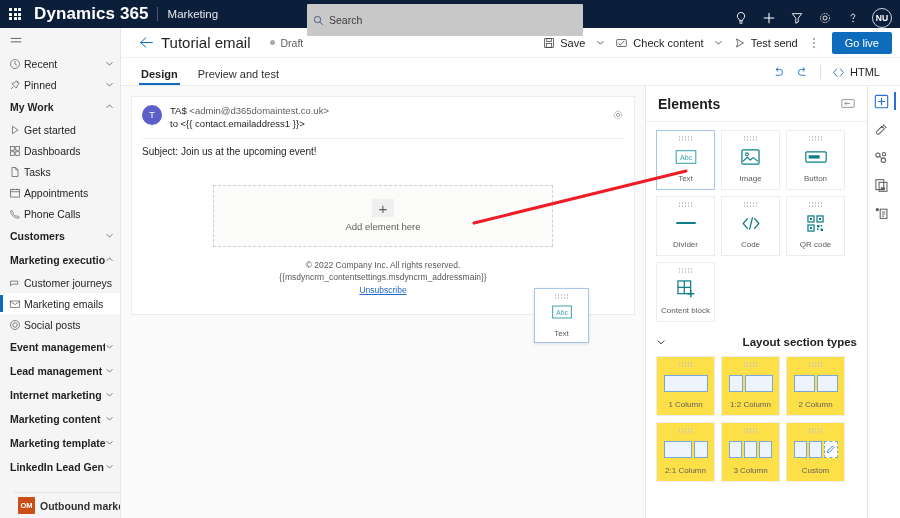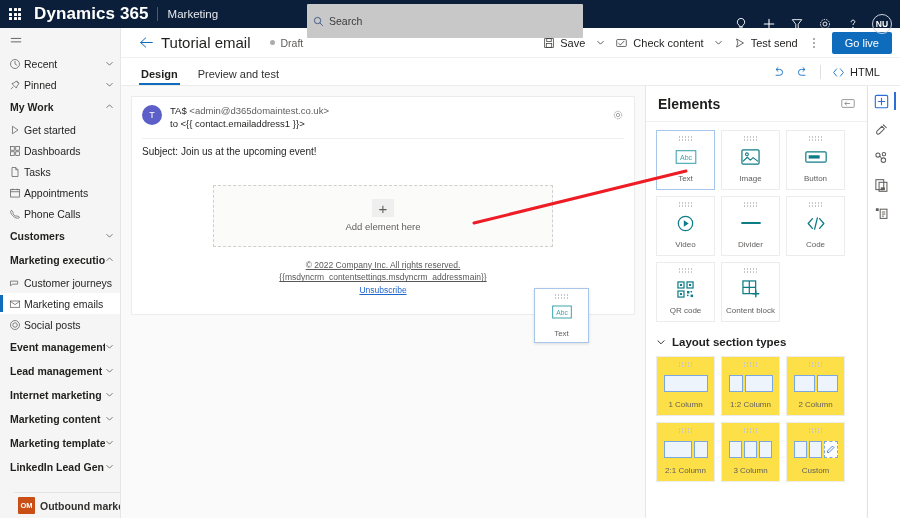--- a/index.html
+++ b/index.html
@@ -34,31 +34,31 @@
   .waffle-grid i { background:#ffffff; width:3px; height:3px; border-radius:0.5px; display:block; }
   .brand {
     font-weight: bold; font-size: 17px; color:#fff;
     padding: 0 8px 0 4px; letter-spacing:0.1px;
   }
   .brand-sep { width:1px; height:14px; background:#4a5a75; }
   .app-name { font-size: 11.5px; color:#e6e8ec; padding-left:10px; }
 
   .search-wrap {
     position:absolute; left:307px; top:4px;
-    width:276px; height:34px;
+    width:276px; height:20px;
     background:#c8c8c8;
     border-radius:1px;
     display:flex; align-items:center;
-    padding: 4px 6px;
+    padding: 16px 6px;
   }
   .search-ico { width:11px; height:11px; flex:0 0 auto; margin-right:5px; }
   .search-ph { font-size:10.5px; color:#3b3b3b; }
 
   .top-right {
-    position:absolute; right:8px; top:10px; height:28px;
+    position:absolute; right:8px; top:4px; height:28px;
     display:flex; align-items:center; gap:2px;
   }
   .top-icon {
     width:26px; height:26px; display:flex; align-items:center; justify-content:center;
     cursor:pointer;
   }
   .avatar {
     width:20px; height:20px; border-radius:50%;
     border:1px solid #c9d2e0;
     color:#fff; font-size:8.5px; font-weight:bold;
@@ -192,21 +192,21 @@
     display:flex; flex-direction:column; align-items:center; justify-content:center;
     cursor:pointer;
   }
   .dz-plus {
     width:22px; height:18px; background:#efefef; color:#605e5c;
     display:flex; align-items:center; justify-content:center; font-size:15px; line-height:1;
     margin-bottom:4px;
   }
   .dz-text { font-size:9.5px; color:#605e5c; }
   .mail-foot { text-align:center; padding-top:12px; line-height:1.5; }
-  .mf-line { font-size:8.5px; color:#595959;text-decoration:underline; }
+  .mf-line { font-size:8.5px; color:#595959; }
   .mf-link { font-size:8.5px; color:#2266cc; text-decoration:underline; cursor:pointer; }
 
   
   .drag-card {
     position:absolute; left:413px; top:202px;
     width:55px; height:55px; background:#fff;
     border:1px solid #a8c6ea;
     box-shadow:0 1px 3px rgba(0,0,0,0.12);
     display:flex; flex-direction:column; align-items:center; justify-content:space-between;
     padding:5px 0 4px 0; z-index:20;
@@ -230,21 +230,21 @@
   .ep-scroll { flex:1 1 auto; overflow:hidden; padding:8px 10px 0 10px; }
   .tile-grid { display:grid; grid-template-columns:repeat(3, 59px); gap:6px; }
   .tile {
     width:59px; height:60px; border:1px solid #ececec; background:#fff;
     display:flex; flex-direction:column; align-items:center; justify-content:space-between;
     padding:5px 0 6px 0; cursor:pointer;
   }
   .tile.sel { border-color:#a8c6ea; }
   .tile-ico { flex:1 1 auto; display:flex; align-items:center; justify-content:center; color:#0e7c86; }
   .section-head {
-    display:flex; align-items:center; margin:14px 0 8px 0; cursor:pointer;
+    display:flex; align-items:center; margin:14px 0 8px 0; cursor:pointer;justify-content:space-between;
   }
   .section-head .sc { margin-right:6px; color:#3b3a39; display:flex; }
   .section-title { font-size:11.5px; font-weight:bold; color:#201f1e; }
   .layout-grid { display:grid; grid-template-columns:repeat(3, 59px); gap:6px; }
   .layout-tile {
     width:59px; height:60px; border:1px solid #ececec; background:#fde047;
     display:flex; flex-direction:column; align-items:center; justify-content:space-between;
     padding:5px 0 6px 0; cursor:pointer;
   }
   .lt-vis { flex:1 1 auto; display:flex; align-items:center; justify-content:center; gap:2px; }
@@ -765,41 +765,20 @@
                 </div>
               <div class="tile-ico">
                 <svg width="22" height="12" viewBox="0 0 24 13">
                     <rect x="0.9" y="0.9" width="22.2" height="11.2" rx="1.2" fill="none" stroke="#0e7c86" stroke-width="1.3"></rect>
                     <rect x="4" y="4.6" width="12" height="3.6" fill="#0e7c86"></rect>
                   </svg>
               </div>
               <div class="el-label">Button</div>
             </div>
 
-            <div class="tile">
-              <div class="grip">
-                  <i></i>
-                  <i></i>
-                  <i></i>
-                  <i></i>
-                  <i></i>
-                  <i></i>
-                  <i></i>
-                  <i></i>
-                  <i></i>
-                  <i></i>
-                </div>
-              <div class="tile-ico">
-                <svg width="17" height="17" viewBox="0 0 18 18">
-                    <circle cx="9" cy="9" r="7.6" fill="none" stroke="#0e7c86" stroke-width="1.3"></circle>
-                    <path d="M7.2 5.6 12.4 9l-5.2 3.4z" fill="#0e7c86"></path>
-                  </svg>
-              </div>
-              <div class="el-label">Video</div>
-            </div>
 
             <div class="tile">
               <div class="grip">
                   <i></i>
                   <i></i>
                   <i></i>
                   <i></i>
                   <i></i>
                   <i></i>
                   <i></i>

